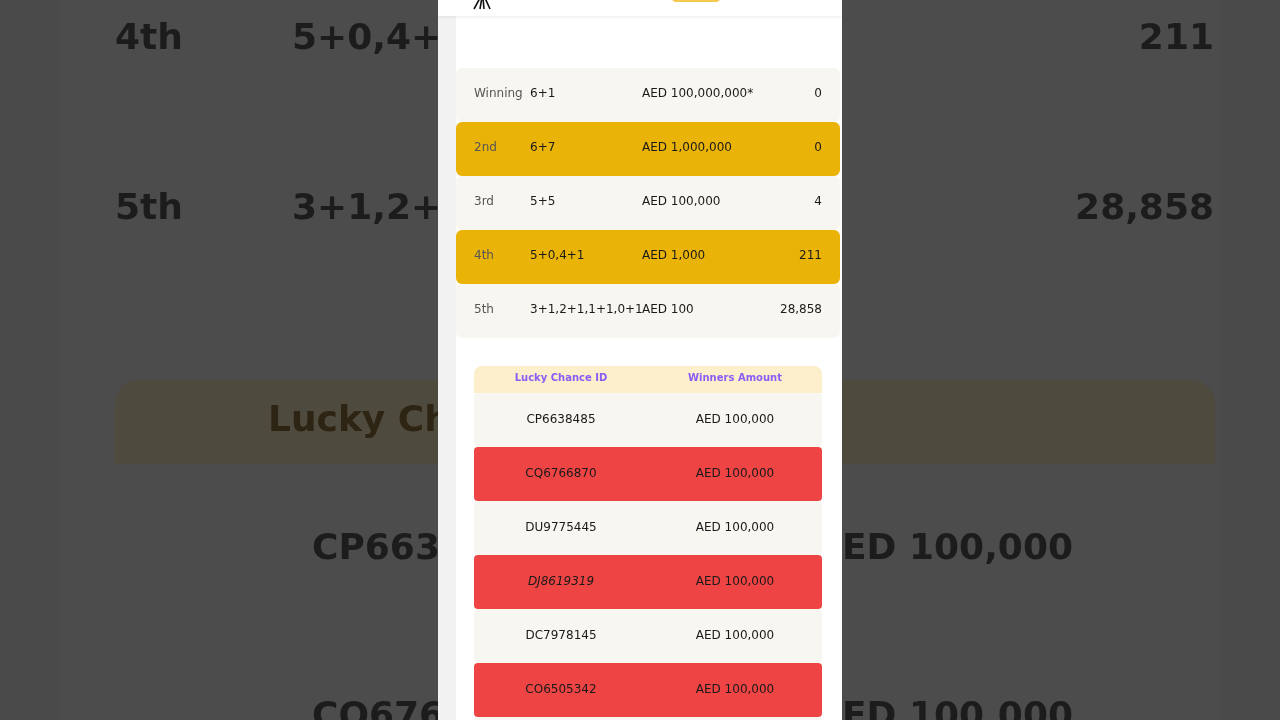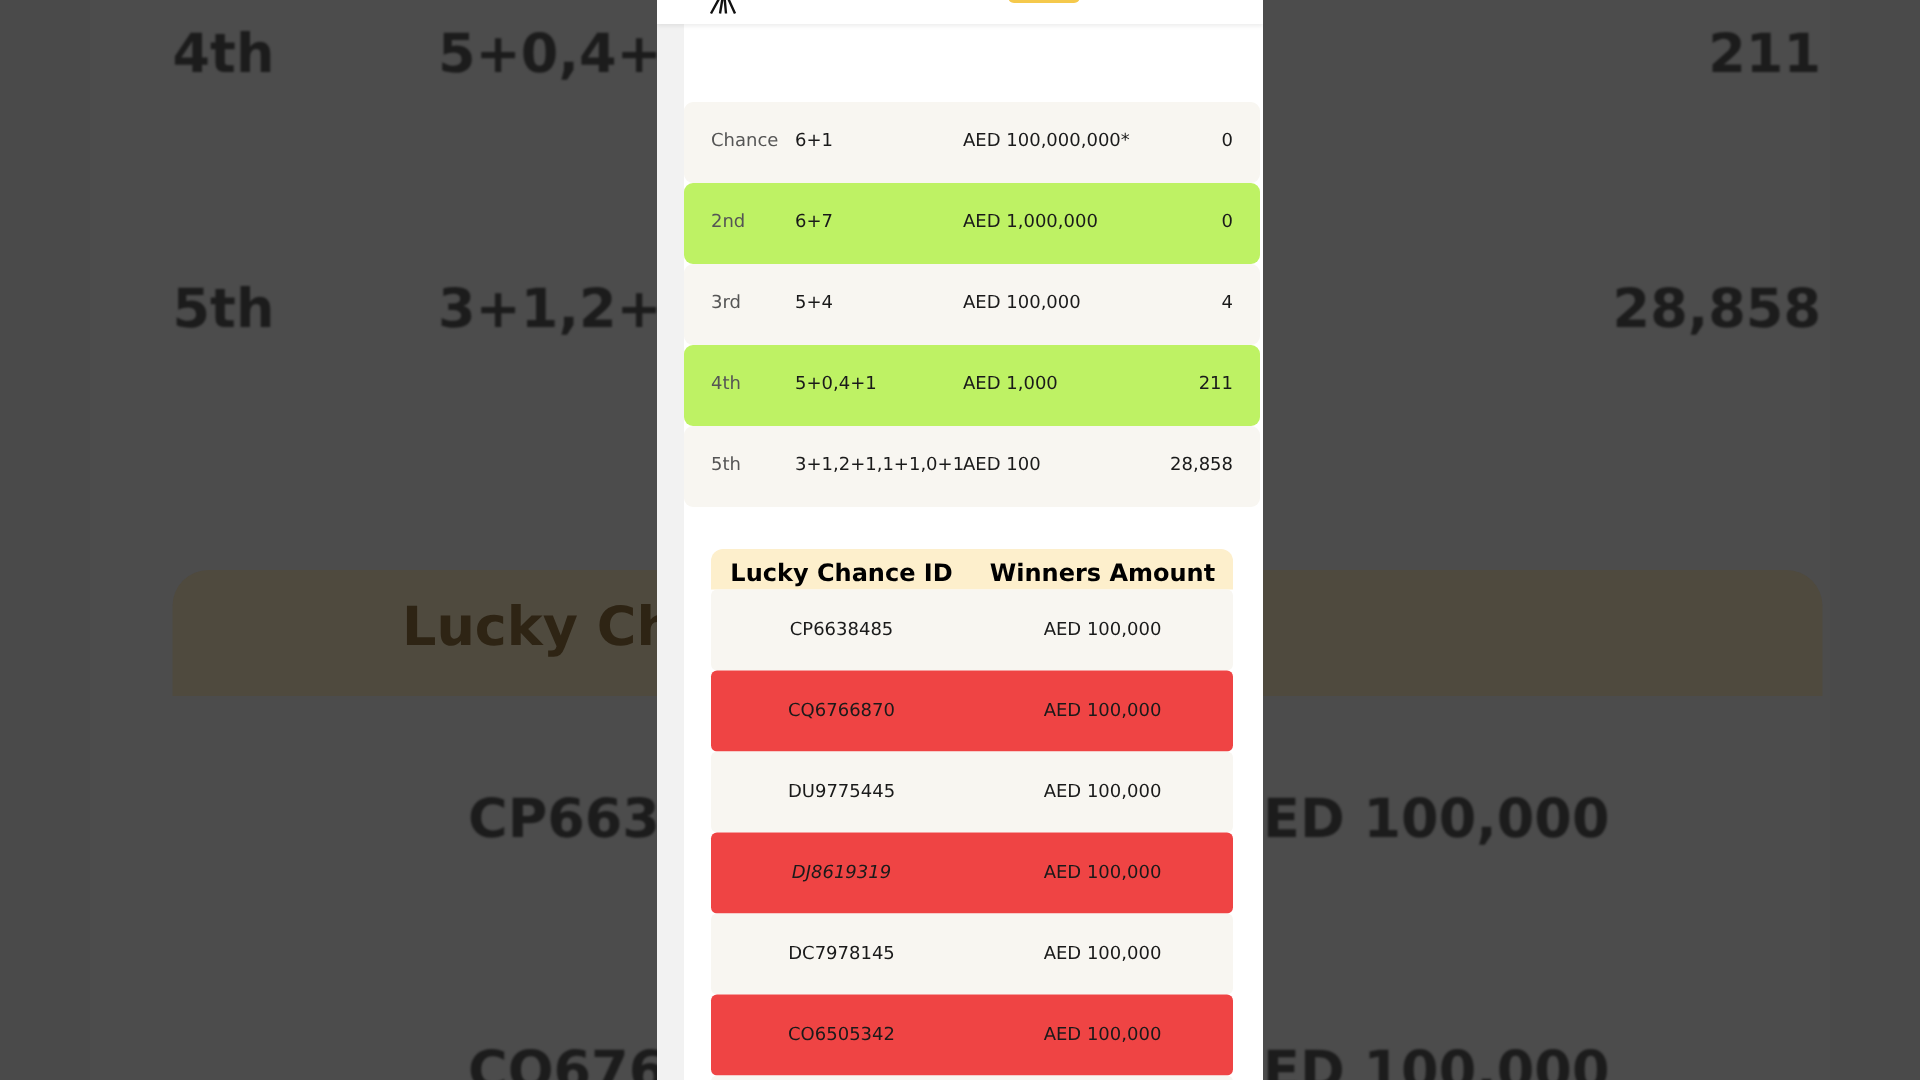--- a/index.html
+++ b/index.html
@@ -20,28 +20,28 @@
   .pill-frag { position: absolute; left: 234px; top: -6px; width: 48px; height: 8px; background: #f5c94c; border-radius: 6px; }
 
   .card { position: absolute; left: 18px; top: 16px; width: 386px; height: 704px; background: #ffffff; }
 
   .tier-head { position: absolute; left: 0; top: 8px; width: 386px; height: 44px; background: #fdefcc; }
   .th { position: absolute; color: #8a5a1c; font-size: 12px; font-weight: bold; }
   .th-sub { position: absolute; color: #c9a23a; font-size: 11.5px; }
 
   .tier-row { position: absolute; left: 0; width: 384px; height: 54px; border-radius: 6px; }
   .tier-row.alt { background: #f8f6f1; }
-  .tier-row.plain { background: #bef264; }
+  .tier-row.plain { background: #eab308; }
   .tc { position: absolute; top: 18px; font-size: 12px; color: #1a1a1a; }
   .tc.tier { color: #555555; }
   .tc.win { right: 18px; text-align: right; }
 
   .lucky-box { position: absolute; left: 18px; top: 350px; width: 348px; }
   .lucky-head { position: absolute; left: 0; top: 0; width: 348px; height: 27px; background: #fdefcc; border-radius: 8px 8px 0 0; }
-  .lh { position: absolute; top: 6px; width: 174px; text-align: center; color: #000000; font-size: 16px; font-weight: bold; }
+  .lh { position: absolute; top: 6px; width: 174px; text-align: center; color: #8b5cf6; font-size: 10px; font-weight: bold; }
   .lucky-row { position: absolute; left: 0; width: 348px; height: 54px; border-radius: 4px; }
   .lucky-row.alt { background: #f8f6f1; text-decoration: underline; }
   .lucky-row.plain { background: #ef4444; }
   .lc { position: absolute; top: 19px; width: 174px; text-align: center; font-size: 12px; color: #1a1a1a; }
 </style>
 </head>
 <body>
 
 <div class="stage">
 
@@ -71,36 +71,36 @@
       <svg class="logo-frag" viewBox="0 0 20 14">
         <path d="M2 13 L8 2 M8 13 L10 1 M12 13 L11 2 M18 13 L13 2" stroke="#111" stroke-width="1.6" fill="none"></path>
       </svg>
       <div class="pill-frag"></div>
     </div>
 
     <div class="card">
 
 
       <div class="tier-row alt" style="top:52px;">
-        <div class="tc tier" style="left:18px;">Chance</div>
+        <div class="tc tier" style="left:18px;">Winning</div>
         <div class="tc" style="left:74px;">6+1</div>
         <div class="tc" style="left:186px;">AED 100,000,000*</div>
         <div class="tc win">0</div>
       </div>
 
       <div class="tier-row plain" style="top:106px;">
         <div class="tc tier" style="left:18px;">2nd</div>
         <div class="tc" style="left:74px;">6+7</div>
         <div class="tc" style="left:186px;">AED 1,000,000</div>
         <div class="tc win">0</div>
       </div>
 
       <div class="tier-row alt" style="top:160px;">
         <div class="tc tier" style="left:18px;">3rd</div>
-        <div class="tc" style="left:74px;">5+4</div>
+        <div class="tc" style="left:74px;">5+5</div>
         <div class="tc" style="left:186px;">AED 100,000</div>
         <div class="tc win">4</div>
       </div>
 
       <div class="tier-row plain" style="top:214px;">
         <div class="tc tier" style="left:18px;">4th</div>
         <div class="tc" style="left:74px;">5+0,4+1</div>
         <div class="tc" style="left:186px;">AED 1,000</div>
         <div class="tc win">211</div>
       </div>

